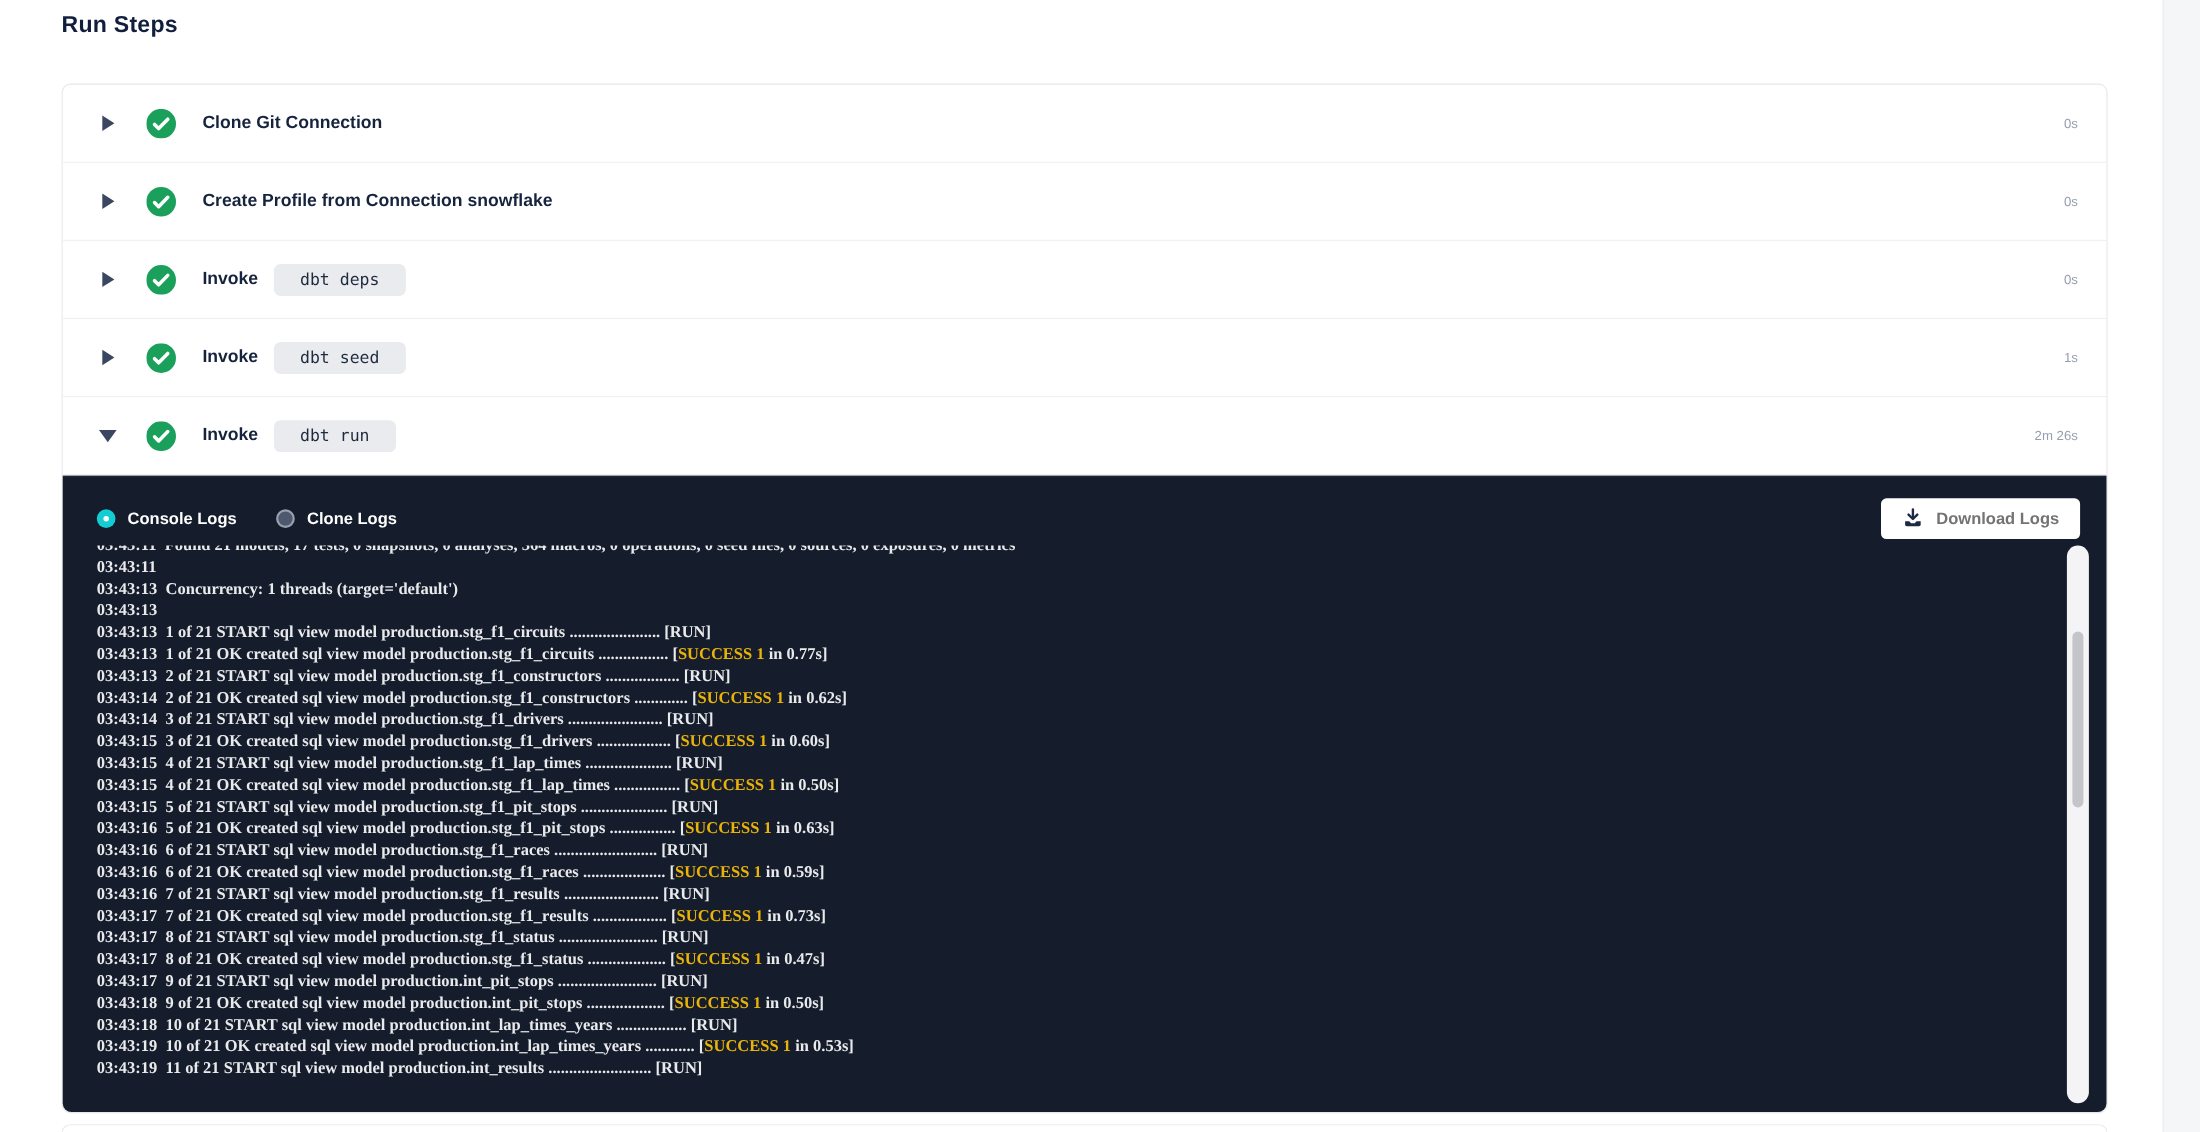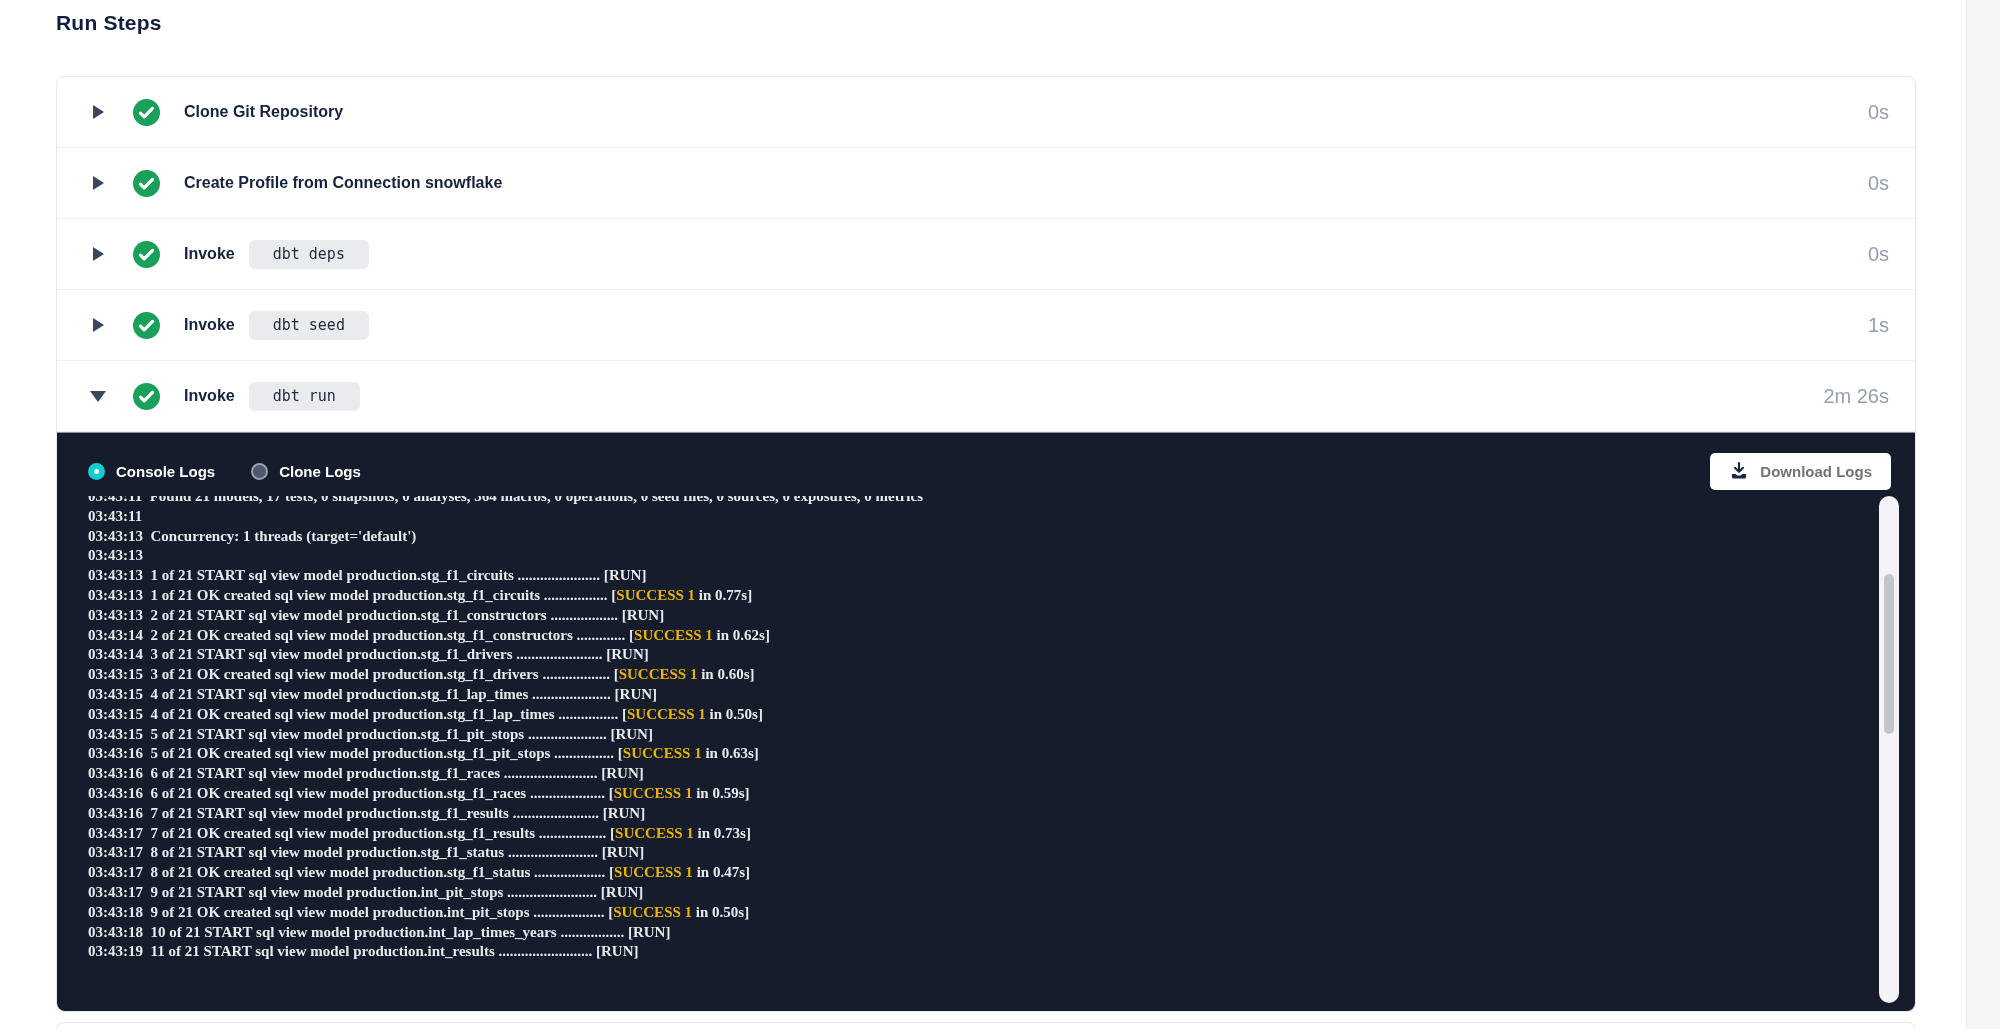--- a/index.html
+++ b/index.html
@@ -22,21 +22,21 @@
   .caret-box { width:18px; display:flex; justify-content:center; }
   .caret-right { width:0; height:0; border-top:7px solid transparent;
                  border-bottom:7px solid transparent; border-left:11px solid #3b4761; }
   .caret-down { width:0; height:0; border-left:8px solid transparent;
                 border-right:8px solid transparent; border-top:11px solid #3b4761; }
   .check { width:27px; height:27px; margin-left:26px; flex:0 0 auto; }
   .step-title { margin-left:24px; font-size:16px; font-weight:700; color:#16233c; }
   .cmd-badge { margin-left:14px; font-family:"DejaVu Sans Mono","Liberation Mono",monospace;
                font-size:15px; color:#1f2a3c; background:#e9ebef; border-radius:6px;
                padding:5px 24px 6px; }
-  .step-duration { margin-left:auto; font-size:20px; color:#959eae; }
+  .step-duration { margin-left:auto; font-size:12px; color:#959eae; }
 
   .panel { position:absolute; left:0; right:0; top:355px; bottom:0;
            background:#151c2b; border-radius:0 0 8px 8px; border-top:1px solid #8b8f98; }
   .panel-header { position:absolute; top:10px; left:31px; right:24px; height:56px;
                   display:flex; align-items:center; }
   .radio-opt { display:flex; align-items:center; margin-right:36px; cursor:pointer; }
   .radio { width:17px; height:17px; border-radius:50%; position:relative; flex:0 0 auto; }
   .radio.sel { background:#14cdd3; }
   .radio.sel::after { content:""; position:absolute; left:6px; top:6px; width:5px; height:5px;
                       border-radius:50%; background:#ffffff; }
@@ -73,21 +73,21 @@
   <div class="card">
     <div class="rows">
         <div class="step-row">
           <div class="caret-box">
             <span class="caret-right"></span>
           </div>
           <span class="check"><svg width="27" height="27" viewBox="0 0 26 26">
               <circle cx="13" cy="13" r="13" fill="#1aa05b"></circle>
               <path d="M7.2 13.6 l3.6 3.6 L18.8 9" stroke="#ffffff" stroke-width="3.1" fill="none" stroke-linecap="round" stroke-linejoin="round"></path>
             </svg></span>
-          <span class="step-title">Clone Git Repository</span>
+          <span class="step-title">Clone Git Connection</span>
           <span class="step-duration">0s</span>
         </div>
         <div class="step-row">
           <div class="caret-box">
             <span class="caret-right"></span>
           </div>
           <span class="check"><svg width="27" height="27" viewBox="0 0 26 26">
               <circle cx="13" cy="13" r="13" fill="#1aa05b"></circle>
               <path d="M7.2 13.6 l3.6 3.6 L18.8 9" stroke="#ffffff" stroke-width="3.1" fill="none" stroke-linecap="round" stroke-linejoin="round"></path>
             </svg></span>
@@ -172,20 +172,21 @@
           <div class="log-line">03:43:16  5 of 21 OK created sql view model production.stg_f1_pit_stops ................ [<span class="g">SUCCESS 1</span> in 0.63s]</div>
           <div class="log-line">03:43:16  6 of 21 START sql view model production.stg_f1_races ......................... [<span>RUN</span>]</div>
           <div class="log-line">03:43:16  6 of 21 OK created sql view model production.stg_f1_races .................... [<span class="g">SUCCESS 1</span> in 0.59s]</div>
           <div class="log-line">03:43:16  7 of 21 START sql view model production.stg_f1_results ....................... [<span>RUN</span>]</div>
           <div class="log-line">03:43:17  7 of 21 OK created sql view model production.stg_f1_results .................. [<span class="g">SUCCESS 1</span> in 0.73s]</div>
           <div class="log-line">03:43:17  8 of 21 START sql view model production.stg_f1_status ........................ [<span>RUN</span>]</div>
           <div class="log-line">03:43:17  8 of 21 OK created sql view model production.stg_f1_status ................... [<span class="g">SUCCESS 1</span> in 0.47s]</div>
           <div class="log-line">03:43:17  9 of 21 START sql view model production.int_pit_stops ........................ [<span>RUN</span>]</div>
           <div class="log-line">03:43:18  9 of 21 OK created sql view model production.int_pit_stops ................... [<span class="g">SUCCESS 1</span> in 0.50s]</div>
           <div class="log-line">03:43:18  10 of 21 START sql view model production.int_lap_times_years ................. [<span>RUN</span>]</div>
+          <div class="log-line">03:43:19  10 of 21 OK created sql view model production.int_lap_times_years ............ [<span class="g">SUCCESS 1</span> in 0.53s]</div>
           <div class="log-line">03:43:19  11 of 21 START sql view model production.int_results ......................... [<span>RUN</span>]</div>
         </div>
 
       <div class="scroll-track">
         <div class="scroll-thumb"></div>
       </div>
     </div>
   </div>
 
   <div class="next-card-sliver"></div>

